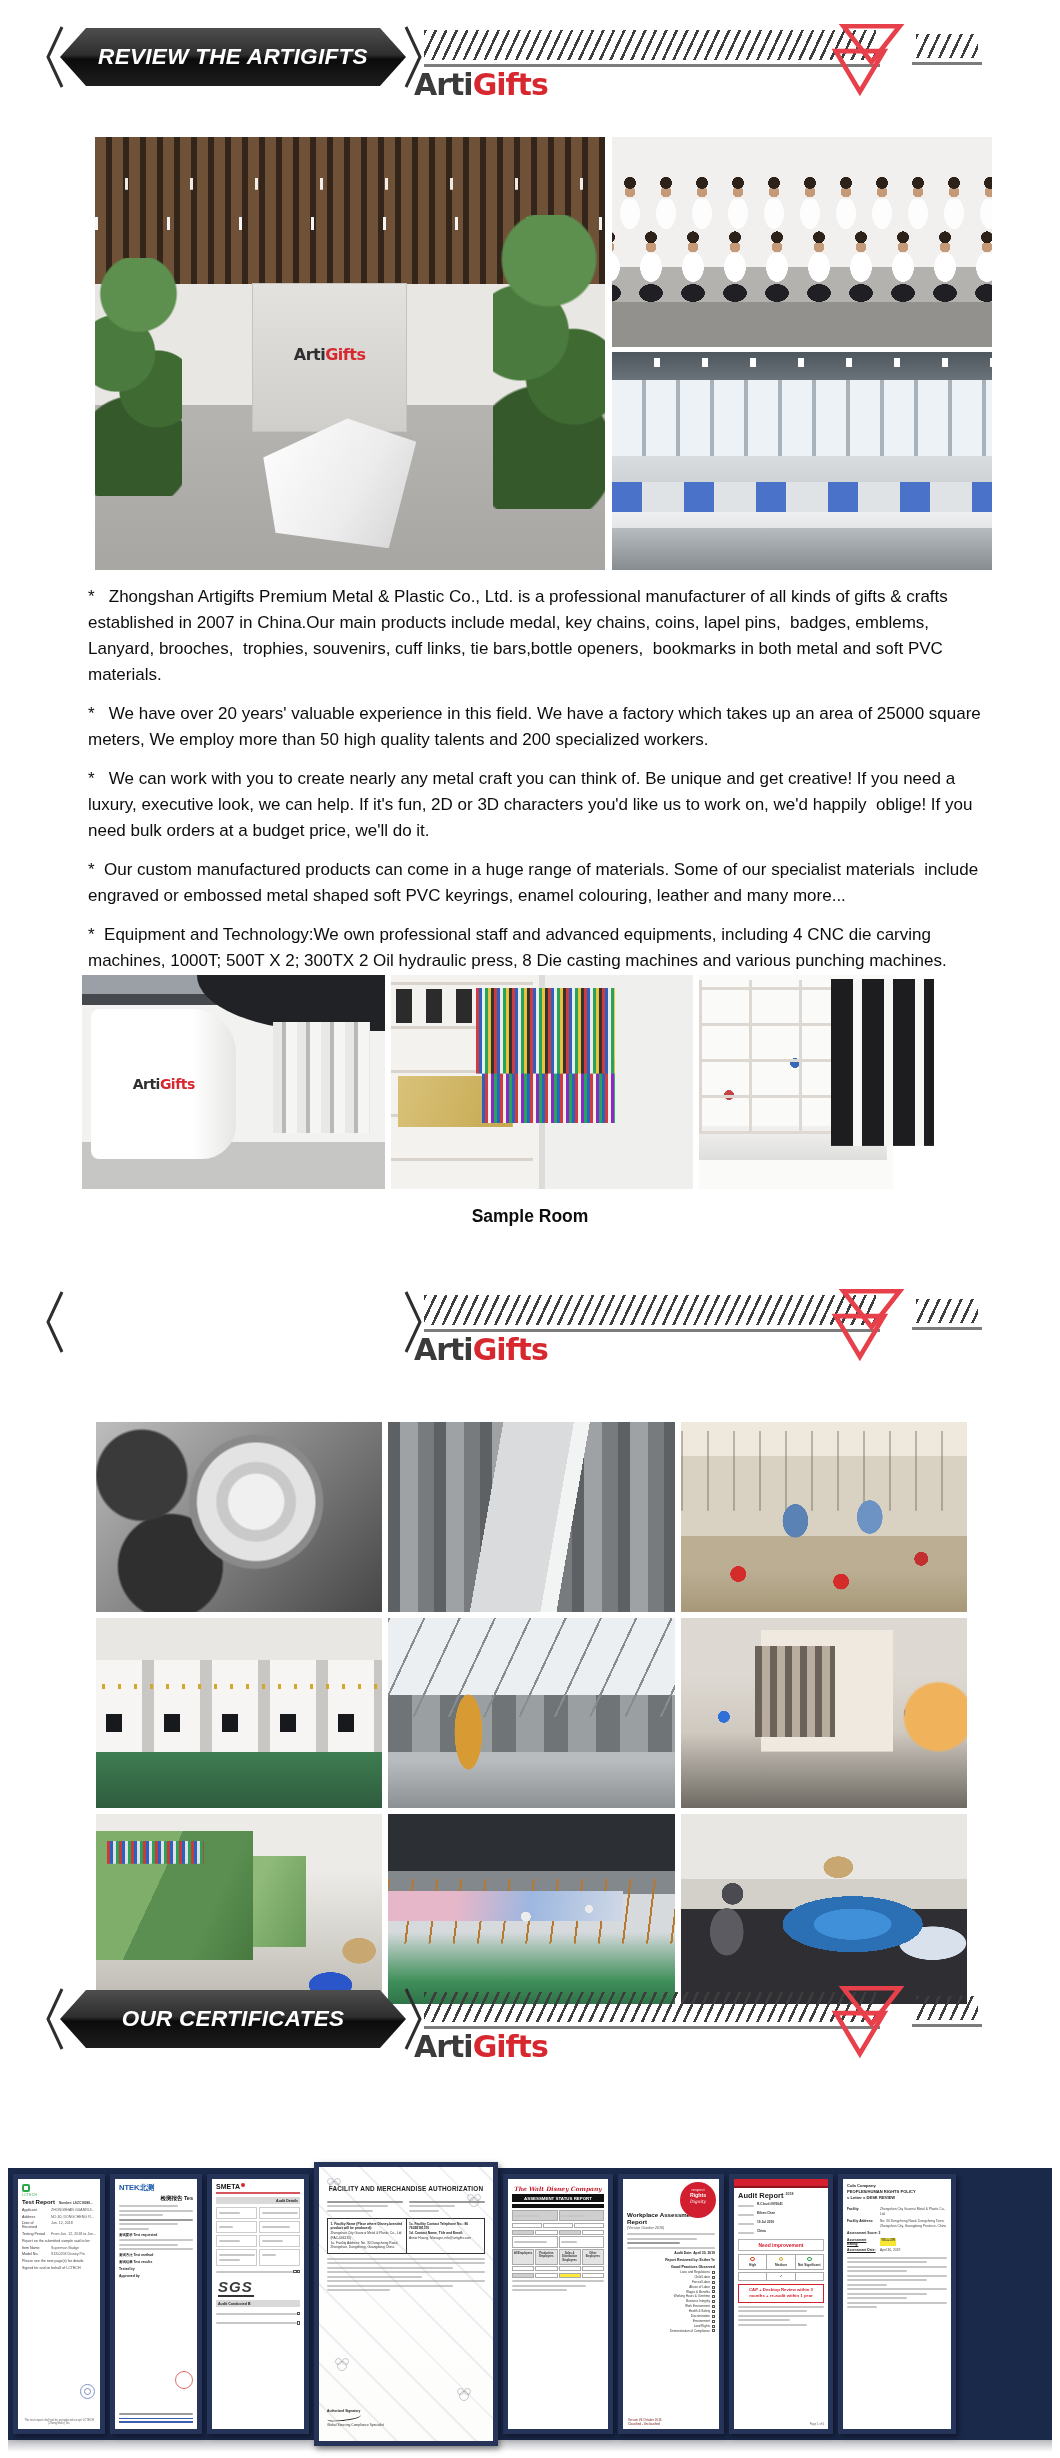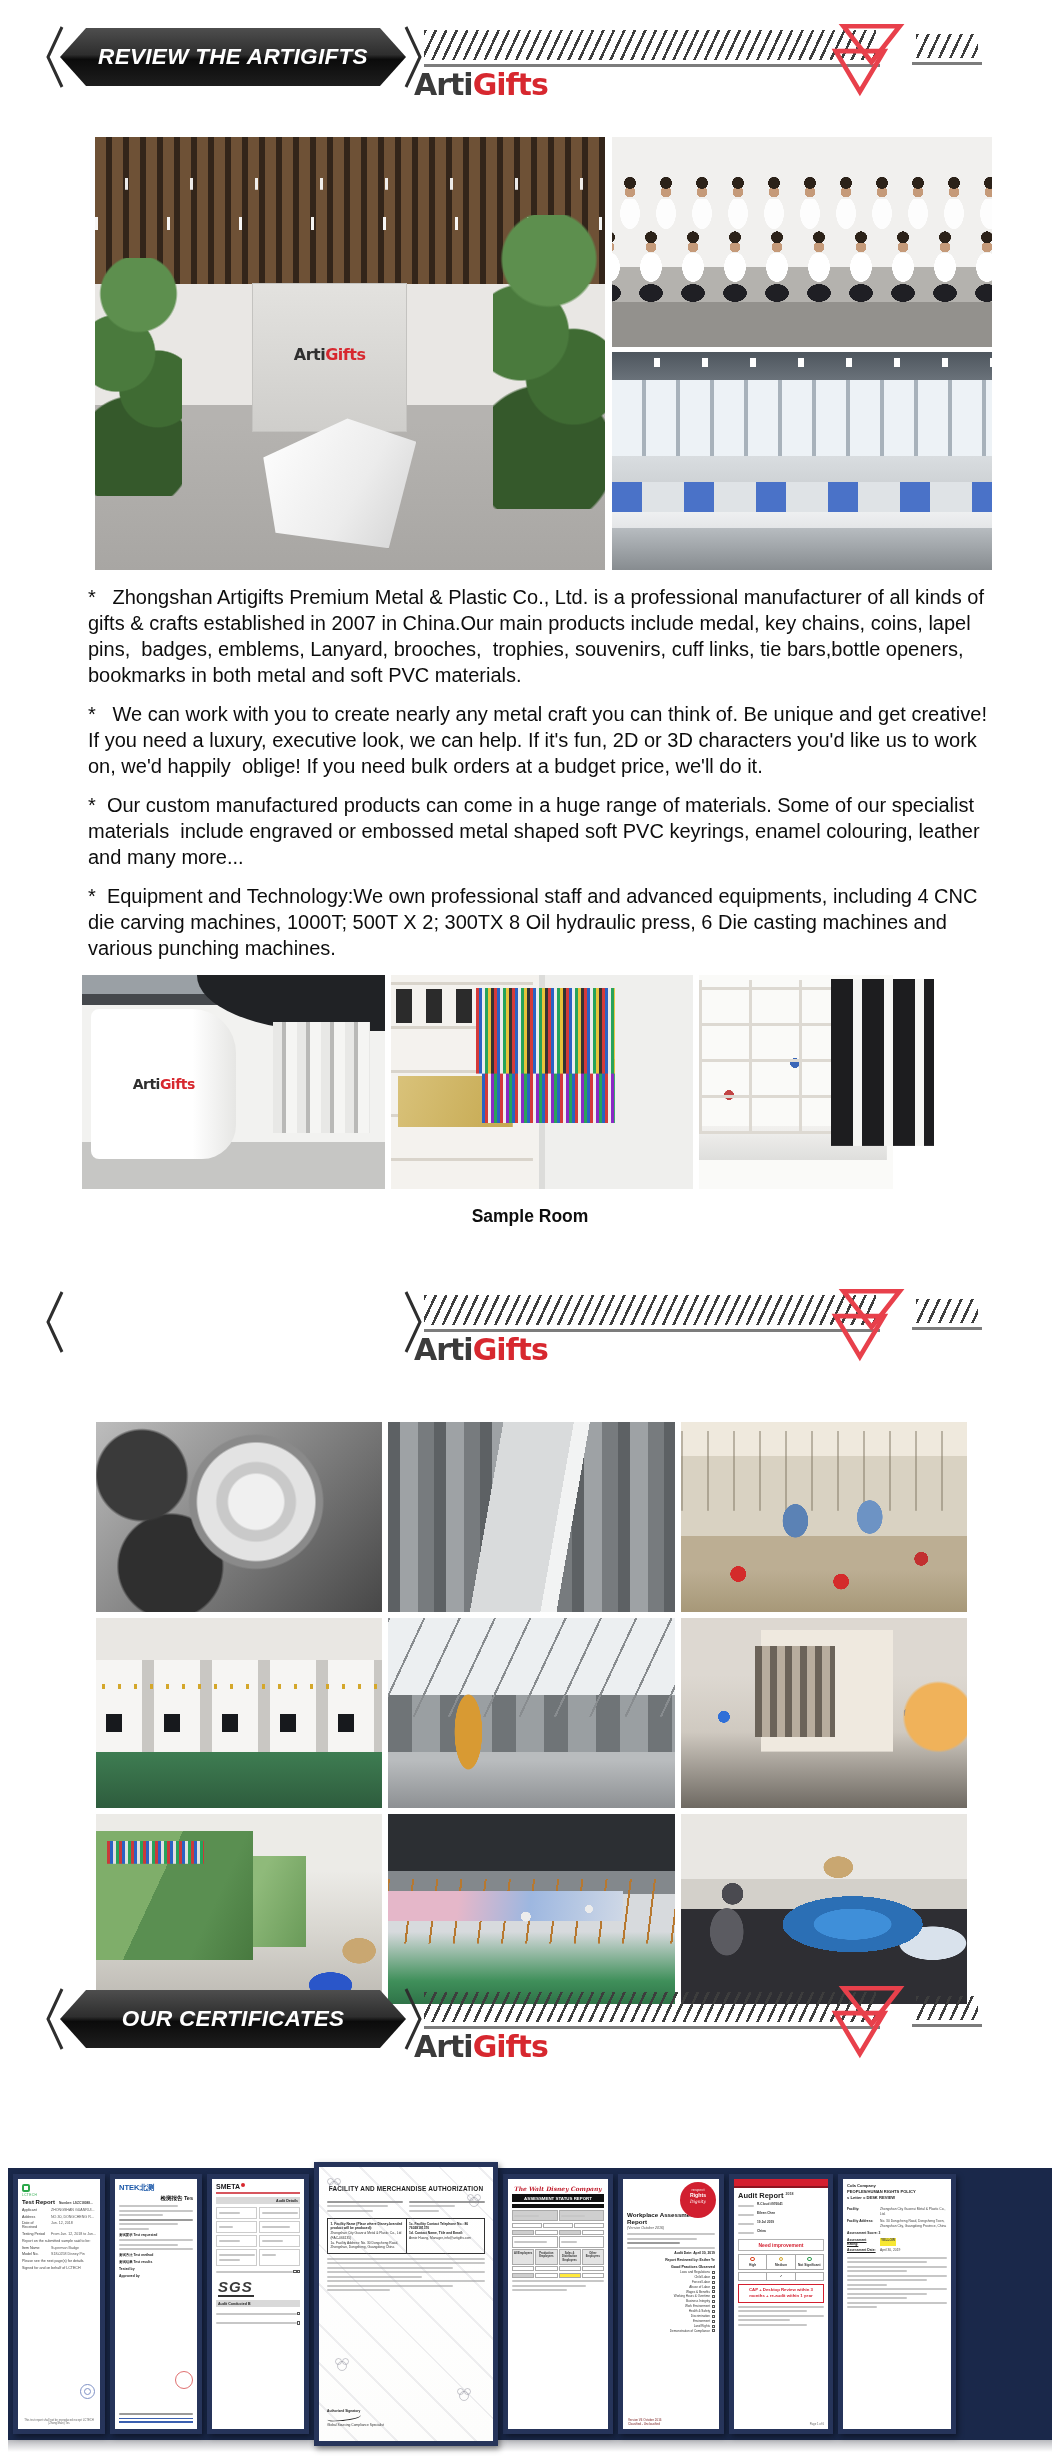--- a/index.html
+++ b/index.html
@@ -76,21 +76,21 @@
      repeating-linear-gradient(90deg,#4a72c8 0 30px,#dfe3e6 30px 72px) 0 126px/100% 34px no-repeat,
      radial-gradient(circle 9px at 42px 124px,#3f9148 97%,transparent),
      radial-gradient(circle 8px at 212px 120px,#3f9148 97%,transparent),
      radial-gradient(circle 8px at 338px 128px,#357a3c 97%,transparent),
      repeating-linear-gradient(90deg,#24272c 0 18px,transparent 18px 54px) 10px 138px/100% 15px no-repeat,
      linear-gradient(#f2f3f4,#e4e6e8) 0 154px/100% 22px no-repeat,
      linear-gradient(180deg,#b7bcc0,#878c90) 0 176px/100% 42px no-repeat,#cfd3d6;}
 
   
   #about-text{position:absolute;top:584px;left:88px;width:906px;}
-  #about-text p{font-size:20px;line-height:26px;margin:0 0 13px;white-space:pre-wrap;color:#0d0d0d;}
+  #about-text p{font-size:17px;line-height:26px;margin:0 0 13px;white-space:pre-wrap;color:#0d0d0d;}
 
   
   #sample-photos{position:absolute;top:975px;left:82px;width:920px;height:214px;display:flex;gap:6px;}
   .sph{flex:1;position:relative;overflow:hidden;background:#eee;}
   #s1{background:linear-gradient(180deg,#9aa0a5 0 9%,#45484c 9% 14%,#f2f2f0 14% 78%,#c6c6c4 78% 100%);}
   .s1-ceil{position:absolute;top:0;left:38%;right:0;height:26%;background:#202225;border-bottom-left-radius:70% 100%;}
   .s1-wall{position:absolute;left:3%;top:16%;width:48%;height:70%;
     background:linear-gradient(90deg,#ffffff 0 70%,#e6e6e4);border-radius:8px 44px 34px 8px;
     display:flex;align-items:center;justify-content:center;}
   .s1-wall .minilogo{font-size:14px;}
@@ -340,23 +340,24 @@
       <div class="rc-plant l"></div>
       <div class="rc-plant r"></div>
       <div class="rc-desk"></div>
     </div>
     <div class="ph" id="ph-team"></div>
     <div class="ph" id="ph-workstations"></div>
   </div>
 
   <div id="about-text">
     <p>*   Zhongshan Artigifts Premium Metal &amp; Plastic Co., Ltd. is a professional manufacturer of all kinds of gifts &amp; crafts established in 2007 in China.Our main products include medal, key chains, coins, lapel pins,  badges, emblems, Lanyard, brooches,  trophies, souvenirs, cuff links, tie bars,bottle openers,  bookmarks in both metal and soft PVC materials.</p>
+    <p>*   We have over 20 years' valuable experience in this field. We have a factory which takes up an area of 25000 square  meters, We employ more than 50 high quality talents and 200 specialized workers.</p>
     <p>*   We can work with you to create nearly any metal craft you can think of. Be unique and get creative! If you need a luxury, executive look, we can help. If it's fun, 2D or 3D characters you'd like us to work on, we'd happily  oblige! If you need bulk orders at a budget price, we'll do it.</p>
     <p>*  Our custom manufactured products can come in a huge range of materials. Some of our specialist materials  include engraved or embossed metal shaped soft PVC keyrings, enamel colouring, leather and many more...</p>
-    <p>*  Equipment and Technology:We own professional staff and advanced equipments, including 4 CNC die carving machines, 1000T; 500T X 2; 300TX 8 Oil hydraulic press, 6 Die casting machines and various punching machines.</p>
+    <p>*  Equipment and Technology:We own professional staff and advanced equipments, including 4 CNC die carving machines, 1000T; 500T X 2; 300TX 2 Oil hydraulic press, 8 Die casting machines and various punching machines.</p>
   </div>
 
   <div id="sample-photos">
     <div class="sph" id="s1">
       <div class="s1-ceil"></div>
       <div class="s1-wall">
         <span class="minilogo"><span class="a">Arti</span><span class="g">Gifts</span></span>
       </div>
       <div class="s1-cols"></div>
     </div>

